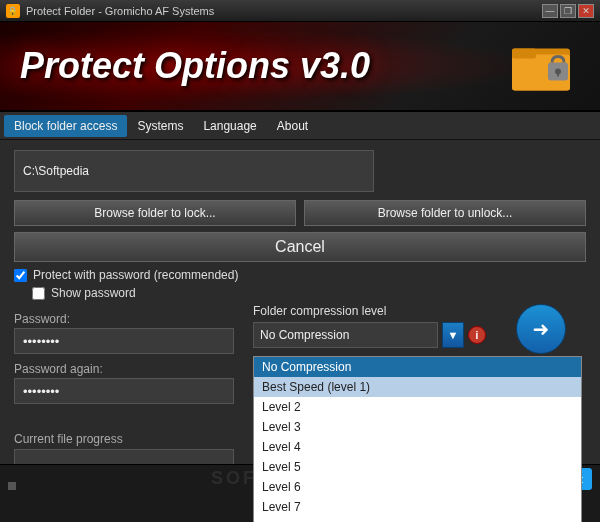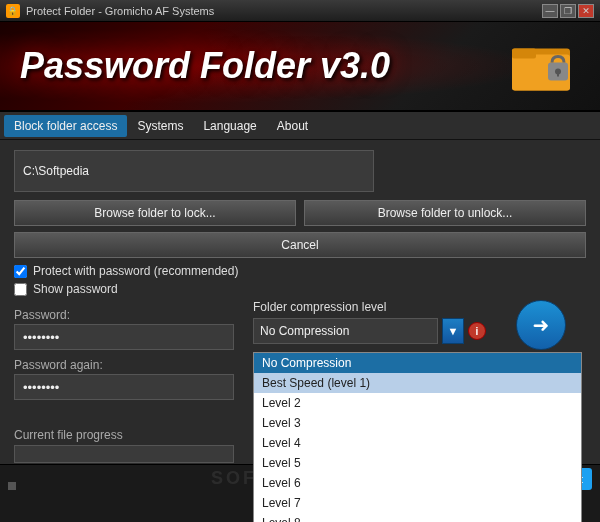--- a/index.html
+++ b/index.html
@@ -138,21 +138,21 @@
       font-size: 12px;
       flex: 1;
       text-align: center;
     }
     .btn-cancel {
       background: linear-gradient(to bottom, #5a5a5a, #3a3a3a);
       border: 1px solid #666;
       color: #eee;
       padding: 5px 14px;
       cursor: pointer;
-      font-size: 12px;
+      font-size: 16px;
       width: 100%;
       text-align: center;
     }
 
     
     .checkbox-row {
       display: flex;
       align-items: center;
       margin-bottom: 4px;
       color: #ddd;
@@ -348,21 +348,21 @@
   </div>
   <span class="title-text">Protect Folder - Gromicho AF Systems</span>
   <div class="win-controls">
     <div class="win-btn">—</div>
     <div class="win-btn">❐</div>
     <div class="win-btn close">✕</div>
   </div>
 </div>
 
 <div id="header-banner">
-  <div id="header-title">Password Folder v3.0</div>
+  <div id="header-title">Protect Options v3.0</div>
   <div id="header-icon">
     <svg class="folder-icon-svg" viewBox="0 0 70 60" xmlns="http://www.w3.org/2000/svg">
 
       <rect x="2" y="14" width="58" height="42" rx="3" fill="#d4860a"></rect>
       <rect x="2" y="20" width="58" height="36" rx="3" fill="#f0a020"></rect>
       <rect x="2" y="14" width="24" height="10" rx="2" fill="#d4860a"></rect>
 
       <rect x="38" y="28" width="20" height="18" rx="3" fill="#888"></rect>
       <path d="M42 28 Q42 22 48 22 Q54 22 54 28" fill="none" stroke="#666" stroke-width="3"></path>
       <circle cx="48" cy="37" r="3" fill="#555"></circle>
@@ -391,21 +391,21 @@
 
   <div class="btn-row">
     <button class="btn-cancel">Cancel</button>
   </div>
 
   <div class="checkbox-row">
     <input type="checkbox" checked="" style="">
     <label>Protect with password (recommended)</label>
   </div>
 
-  <div class="checkbox-row" style="">
+  <div class="checkbox-row" style="margin-left: 18px;">
     <input type="checkbox" style="">
     <label>Show password</label>
   </div>
 
   <div id="two-col">
 
     <div id="left-col">
       <div class="field-label">Password:</div>
       <input type="password" class="password-input" value="••••••••" style="">
 

